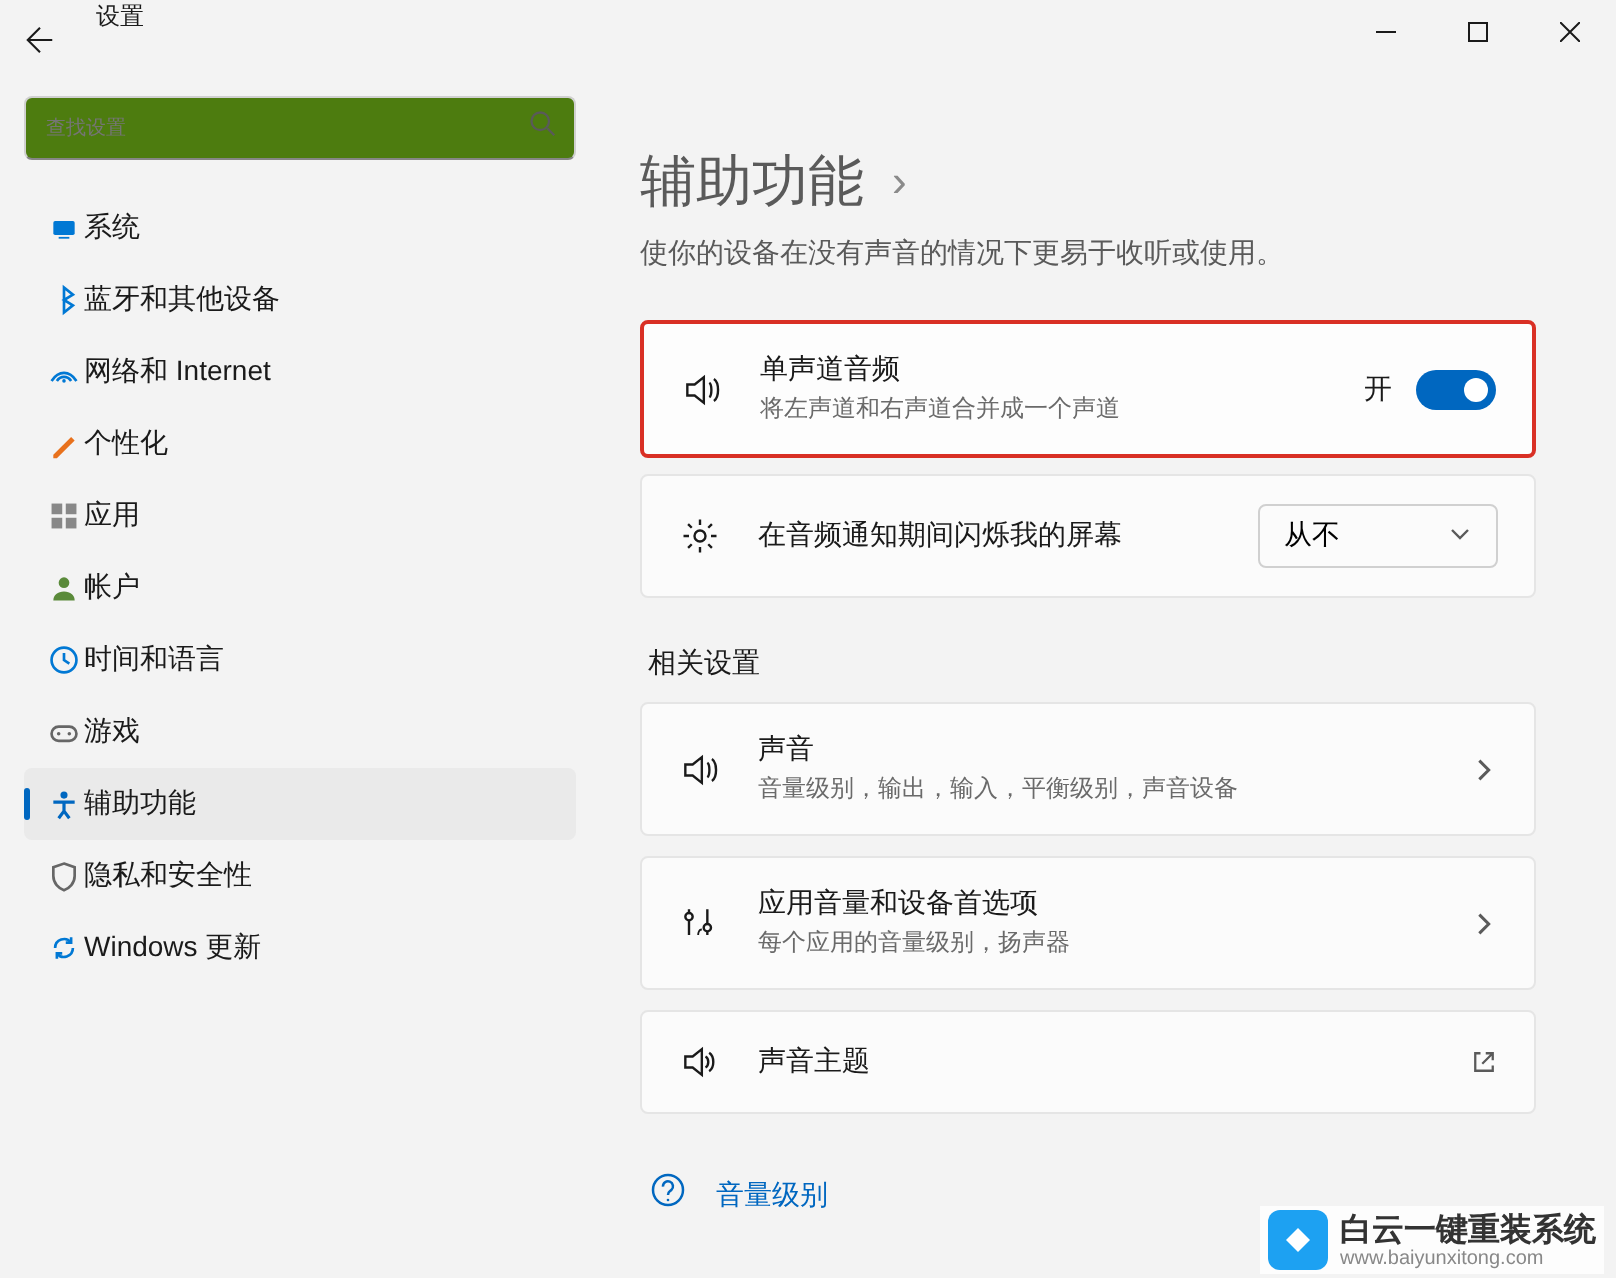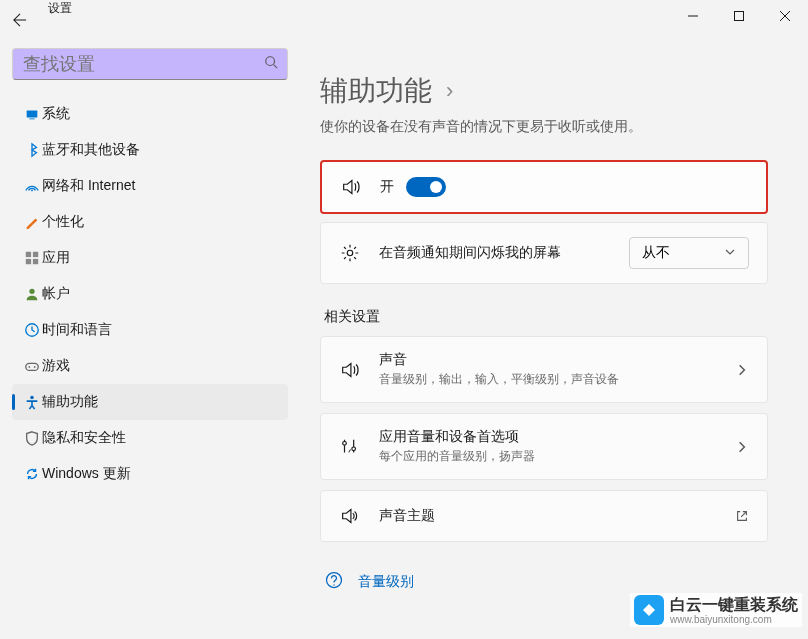--- a/index.html
+++ b/index.html
@@ -13,21 +13,21 @@
 
 .main { display: flex; height: calc(639px - 48px); }
 
 .sidebar { width: 300px; padding: 0 12px 12px 12px; overflow-y: auto; }
 .user-block { display: flex; align-items: center; gap: 12px; padding: 8px; margin-bottom: 16px; cursor: pointer; border-radius: 4px; }
 .avatar { width: 56px; height: 56px; border-radius: 50%; background: #e8e8e8; display: flex; align-items: center; justify-content: center; }
 .user-name { font-size: 14px; font-weight: 600; }
 .user-sub { font-size: 12px; color: #5a5a5a; }
 
 .search-wrap { position: relative; margin-bottom: 16px; }
-.search-input { width: 100%; height: 32px; border: 1px solid #d0d0d0; border-bottom: 1px solid #868686; border-radius: 4px; background: #c4b5fd; padding: 0 36px 0 10px; font-size: 18px; outline: none; }
+.search-input { width: 100%; height: 32px; border: 1px solid #d0d0d0; border-bottom: 1px solid #868686; border-radius: 4px; background: #4d7c0f; padding: 0 36px 0 10px; font-size: 10px; outline: none; }
 .search-icon { position: absolute; right: 10px; top: 50%; transform: translateY(-50%); color: #5a5a5a; }
 
 .nav-item { display: flex; align-items: center; gap: 2px; height: 36px; padding: 0 12px; border-radius: 4px; cursor: pointer; font-size: 14px; color: #1a1a1a; position: relative; }
 .nav-item.selected { background: #eaeaea; }
 .nav-item.selected::before { content: ''; position: absolute; left: 0; top: 50%; transform: translateY(-50%); width: 3px; height: 16px; background: #0067c0; border-radius: 2px; }
 .nav-icon { width: 16px; height: 16px; display: flex; align-items: center; justify-content: center; flex-shrink: 0; }
 
 .content { flex: 1; padding: 0 40px 0 20px; overflow-y: auto; }
 .breadcrumb { display: flex; align-items: center; gap: 14px; margin-top: 24px; margin-bottom: 8px; }
 .bc-link { font-size: 28px; color: #5a5a5a; cursor: pointer; }
@@ -46,21 +46,21 @@
 .toggle { width: 40px; height: 20px; border-radius: 10px; background: #0067c0; position: relative; cursor: pointer; }
 .toggle::after { content: ''; width: 12px; height: 12px; border-radius: 50%; background: white; position: absolute; right: 4px; top: 4px; }
 .dropdown { border: 1px solid #d0d0d0; border-radius: 4px; background: #fbfbfb; padding: 6px 12px; display: flex; align-items: center; gap: 20px; cursor: pointer; font-size: 14px; min-width: 120px; justify-content: space-between; }
 .chevron { color: #5a5a5a; }
 
 .section-header { font-size: 14px; color: #1a1a1a; margin: 24px 0 10px 4px; }
 
 .help-row { display: flex; align-items: center; gap: 14px; padding: 8px 4px; margin-top: 20px; }
 .help-link { font-size: 14px; color: #0067c0; cursor: pointer; }
 
-.watermark { position: absolute; right: 6px; bottom: 12px; display: flex; align-items: center; gap: 6px; background: rgba(255,255,255,0.8); padding: 2px 4px; }
+.watermark { position: absolute; right: 6px; bottom: 2px; display: flex; align-items: center; gap: 6px; background: rgba(255,255,255,0.8); padding: 2px 4px; }
 .wm-logo { width: 30px; height: 30px; background: #1da1f2; border-radius: 6px; display: flex; align-items: center; justify-content: center; }
 .wm-text1 { font-size: 16px; font-weight: 600; color: #333; }
 .wm-text2 { font-size: 10px; color: #888; margin-top: -2px; }
 </style>
 </head>
 <body>
 
 <div class="titlebar">
   <div class="back-btn">
     <svg width="14" height="14" viewBox="0 0 16 16">
@@ -210,20 +210,24 @@
       <span class="bc-sep">›</span>
     </div>
     <div class="page-desc">使你的设备在没有声音的情况下更易于收听或使用。</div>
 
     <div class="card highlighted">
       <div class="card-icon">
         <svg width="22" height="22" viewBox="0 0 24 24">
             <path d="M4 9v6h4l5 4V5L8 9H4z" fill="none" stroke="#1a1a1a" stroke-width="1.3"></path>
             <path d="M16 8c1.5 1 1.5 7 0 8M18.5 6c3 2 3 10 0 12" fill="none" stroke="#1a1a1a" stroke-width="1.3"></path>
           </svg>
+      </div>
+      <div class="card-body">
+        <div class="card-title">单声道音频</div>
+        <div class="card-sub">将左声道和右声道合并成一个声道</div>
       </div>
       <div class="card-right">
         <span class="toggle-label">开</span>
         <div class="toggle"></div>
       </div>
     </div>
 
     <div class="card">
       <div class="card-icon">
         <svg width="22" height="22" viewBox="0 0 24 24">

